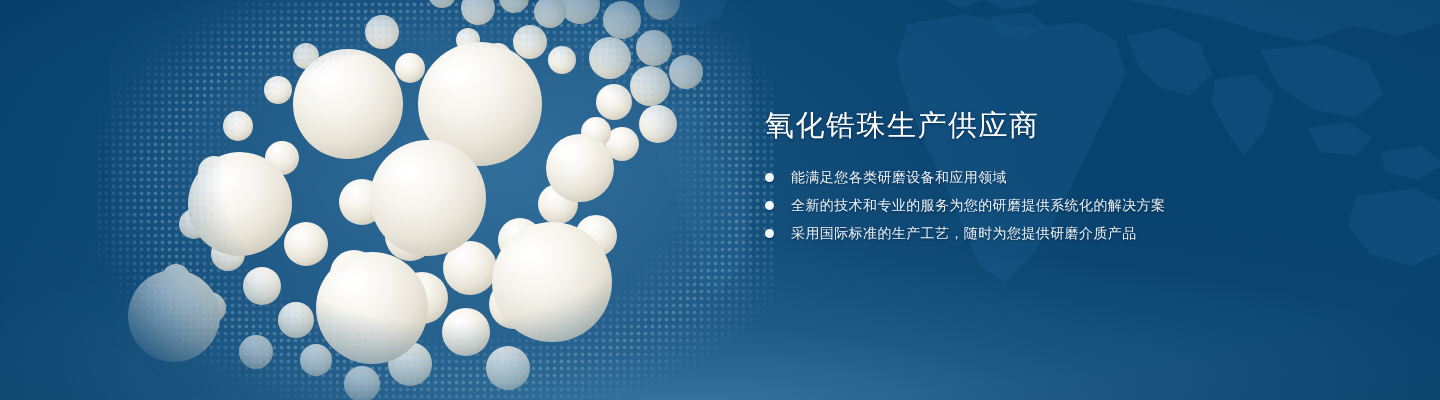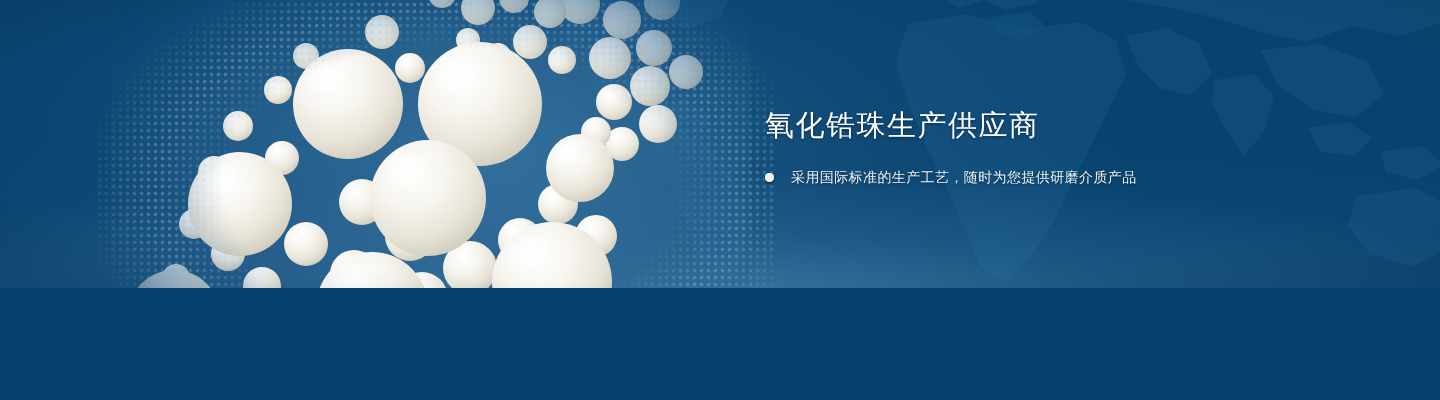--- a/index.html
+++ b/index.html
@@ -5,21 +5,21 @@
 <style>
   * { margin:0; padding:0; box-sizing:border-box; }
   html,body{
     width:1440px; height:400px; overflow:hidden;
     font-family:"DejaVu Sans","Liberation Sans",sans-serif;
     background:#05406c;
   }
 
   .banner{
     position:relative;
-    width:1440px; height:288px;
+    width:1440px; height:400px;
     overflow:hidden;
     background:#074068;
   }
 
   
   .bg-base{
     position:absolute; inset:0;
     background:#08426e;
   }
   
@@ -266,22 +266,27 @@
   <div class="halftone"></div>
   <div class="bg-vignette"></div>
 
   <div class="copy">
     <div class="headline">氧化锆珠生产供应商</div>
 
     <ul class="bullets">
 
       <li class="bullet">
         <span class="dot"></span>
+        <span class="bullet-line">能满足您各类研磨设备和应用领域</span>
       </li>
 
+      <li class="bullet">
+        <span class="dot"></span>
+        <span class="bullet-line">全新的技术和专业的服务为您的研磨提供系统化的解决方案</span>
+      </li>
 
       <li class="bullet">
         <span class="dot"></span>
         <span class="bullet-line">采用国际标准的生产工艺，随时为您提供研磨介质产品</span>
       </li>
 
     </ul>
   </div>
 
 </div>

